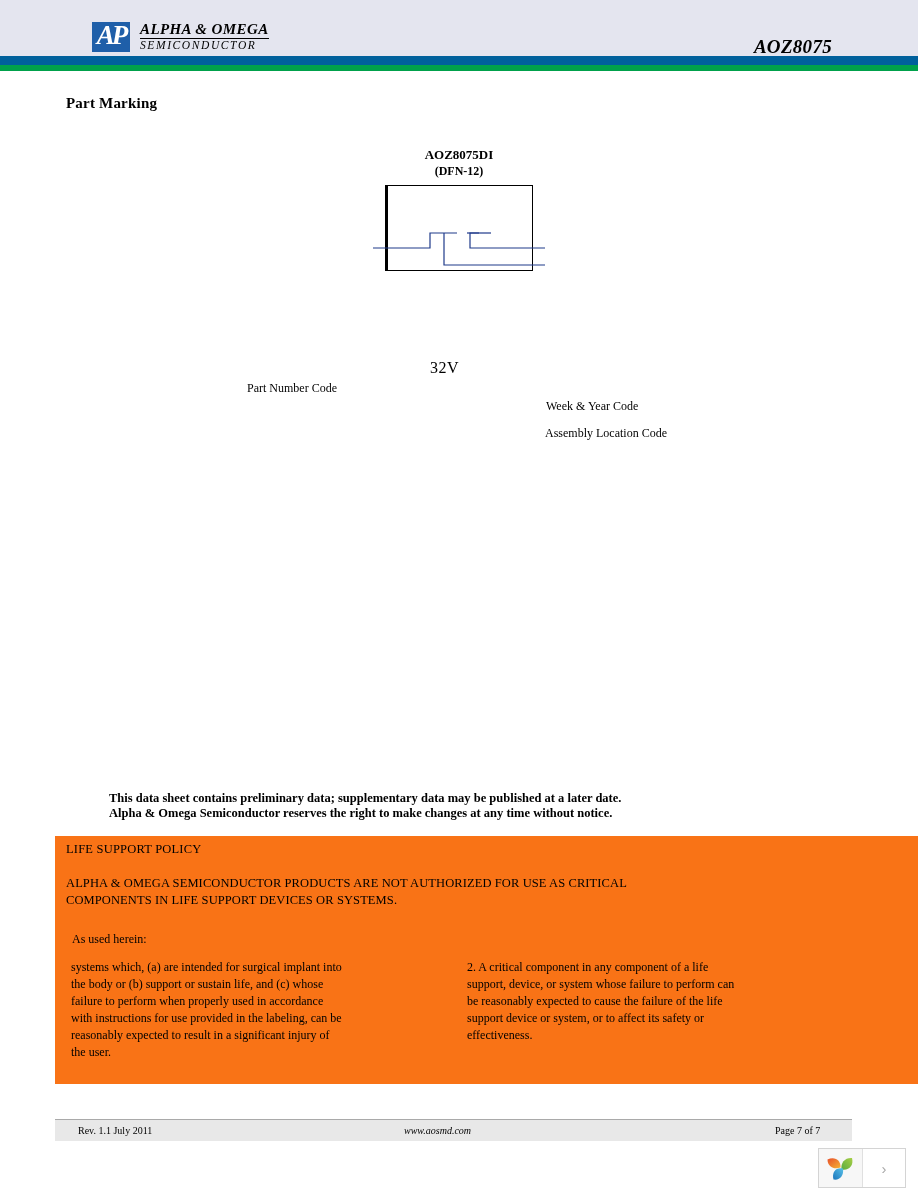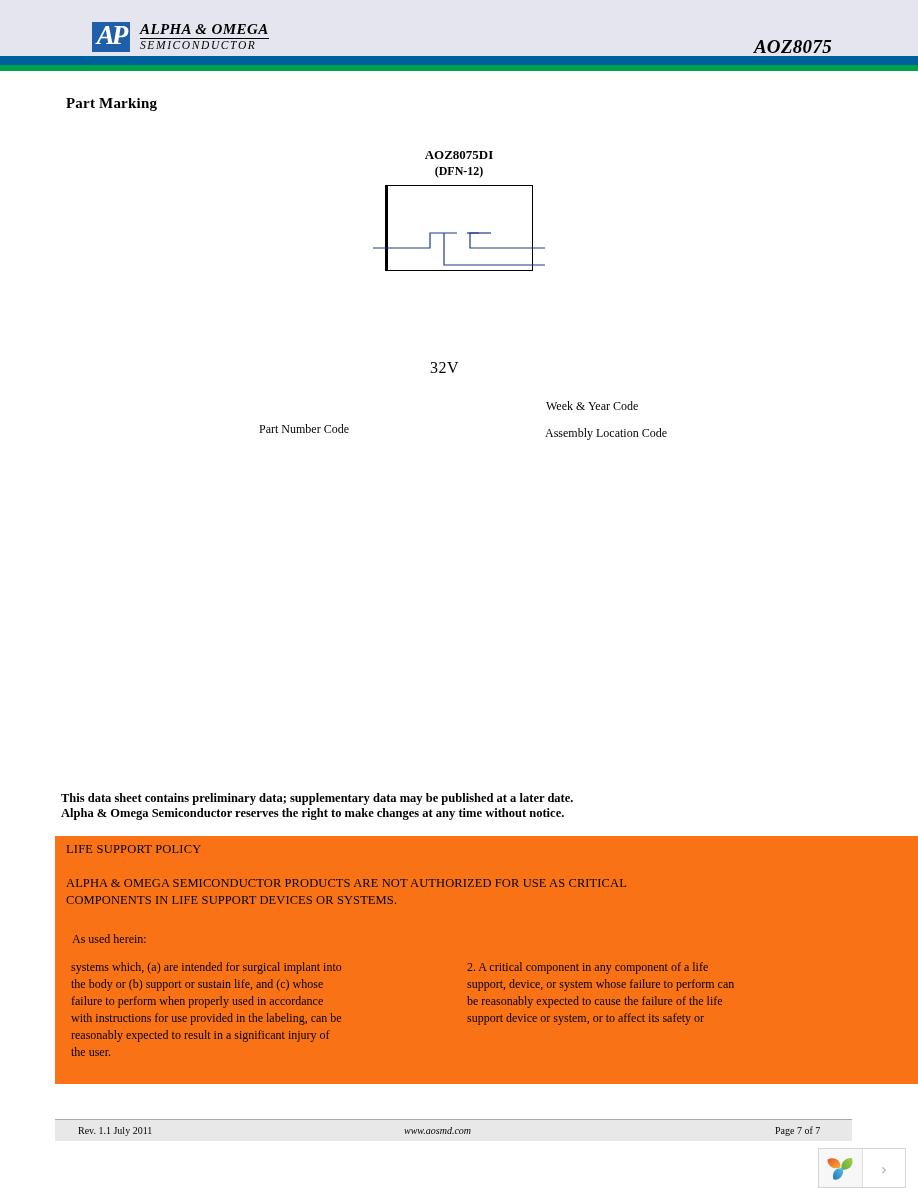--- a/index.html
+++ b/index.html
@@ -150,35 +150,35 @@
     font-family: "Liberation Serif", serif;
     font-size: 16px;
     letter-spacing: 0.5px;
   }
   .callout-label {
     position: absolute;
     font-family: "Liberation Serif", serif;
     font-size: 12px;
     white-space: nowrap;
   }
-  #callout-part-number { left: 259px; top: 241px; margin-top: 41px; }
+  #callout-part-number { left: 247px; top: 241px; }
   #callout-assembly    { left: 545px; top: 242px; margin-top: 44px; }
   #callout-week-year   { left: 546px; top: 259px; }
 
   
   #disclaimer {
     position: absolute;
     left: 61px; top: 791px;
     width: 700px;
     font-family: "Liberation Serif", serif;
     font-weight: bold;
     font-size: 12.5px;
     line-height: 15px;
   }
-  #disclaimer div { white-space: nowrap; }
+  #disclaimer div { white-space: nowrap; margin-left: 48px; }
 
   
   #life-support-box {
     position: absolute;
     left: 55px; top: 836px;
     width: 912px;
     height: 248px;
     background: #f97316;
   }
   #lsp-heading {
@@ -351,20 +351,21 @@
     <div>with instructions for use provided in the labeling, can be</div>
     <div>reasonably expected to result in a significant injury of</div>
     <div>the user.</div>
   </div>
 
   <div id="lsp-col-2">
     <div>2. A critical component in any component of a life</div>
     <div>support, device, or system whose failure to perform can</div>
     <div>be reasonably expected to cause the failure of the life</div>
     <div>support device or system, or to affect its safety or</div>
+    <div>effectiveness.</div>
   </div>
 </div>
 
 <div id="footer-bar"></div>
 <div id="footer-rule"></div>
 <div class="footer-text" id="footer-rev">Rev. 1.1 July 2011</div>
 <div class="footer-text" id="footer-url">www.aosmd.com</div>
 <div class="footer-text" id="footer-page">Page 7 of 7</div>
 
 <div id="viewer-widget">

